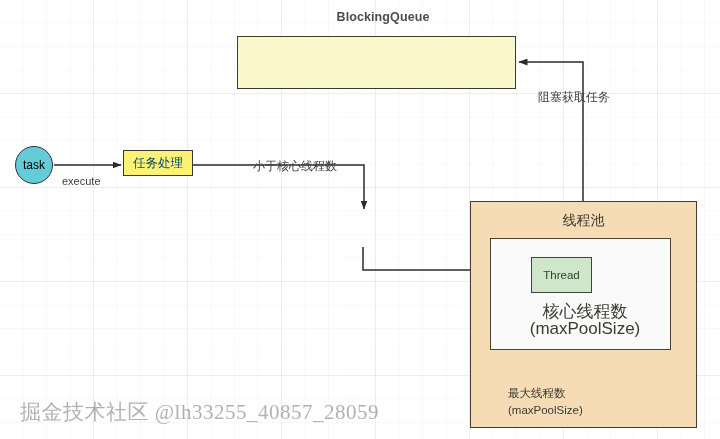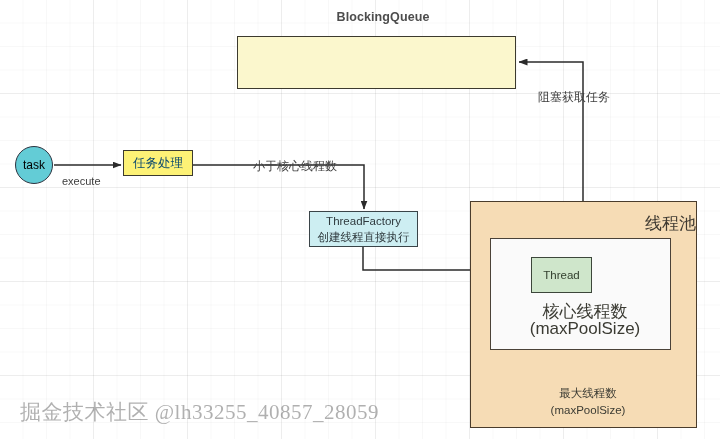--- a/index.html
+++ b/index.html
@@ -71,22 +71,22 @@
   
   #thread-pool {
     left: 470px; top: 201px; width: 227px; height: 227px;
     background: #f6dcb5;
     border: 1.6px solid #4a3c2c;
     display: block;
   }
   #pool-title {
     position: absolute;
     left: 0; top: 10px; width: 100%;
-    text-align: right;
-    font-size: 17px;
+    text-align: center;
+    font-size: 14px;
     color: #3f3a32;
   }
   #core-pool-box {
     position: absolute;
     left: 19px; top: 36px; width: 181px; height: 112px;
     box-sizing: border-box;
     background: #fafafa;
     border: 1.4px solid #4a4238;
   }
   #thread-box {
@@ -108,21 +108,21 @@
     line-height: 17px;
     color: #3b3b33;
     text-align: center;
   }
   #max-pool-caption {
     position: absolute;
     left: 37px; bottom: 8px; width: 160px;
     font-size: 11.5px;
     line-height: 17px;
     color: #3b3b33;
-    text-align: center;
+    text-align: left;
   }
   
   .edge-label {
     position: absolute;
     font-size: 12px;
     color: #3d3d3d;
     white-space: nowrap;
     background: transparent;
   }
   #label-execute { left: 62px; top: 158px; font-size: 11px; margin-top: 17px; }
@@ -169,24 +169,20 @@
   </svg>
 
   <div class="node" id="bq-title">BlockingQueue</div>
 
   <div class="node" id="blocking-queue"></div>
 
   <div class="node" id="task-circle">task</div>
 
   <div class="node" id="task-handle">任务处理</div>
 
-  <div class="node" id="thread-factory">
-    <span>ThreadFactory</span>
-    <span>创建线程直接执行</span>
-  </div>
 
   <div class="node" id="thread-pool">
 
     <div id="pool-title">线程池</div>
 
     <div id="core-pool-box">
 
       <div id="thread-box">Thread</div>
 
       <div id="core-pool-caption">

